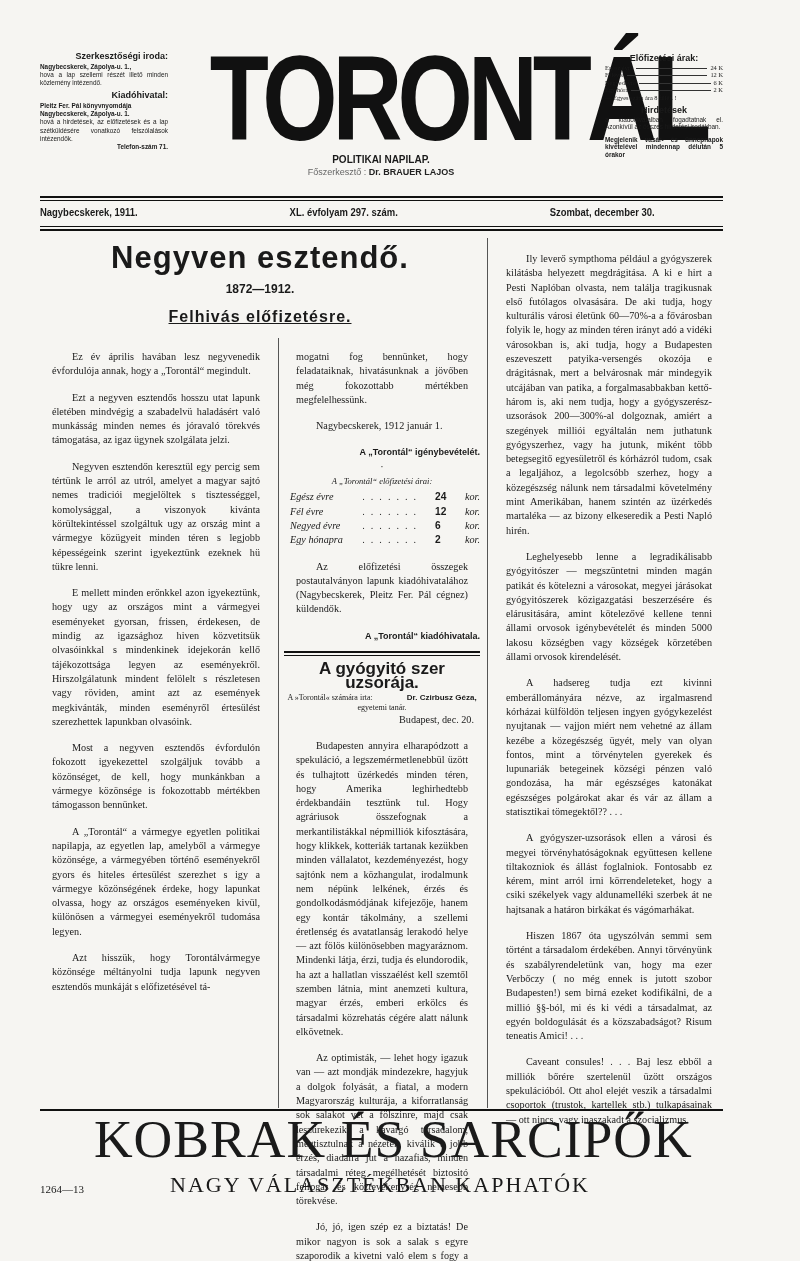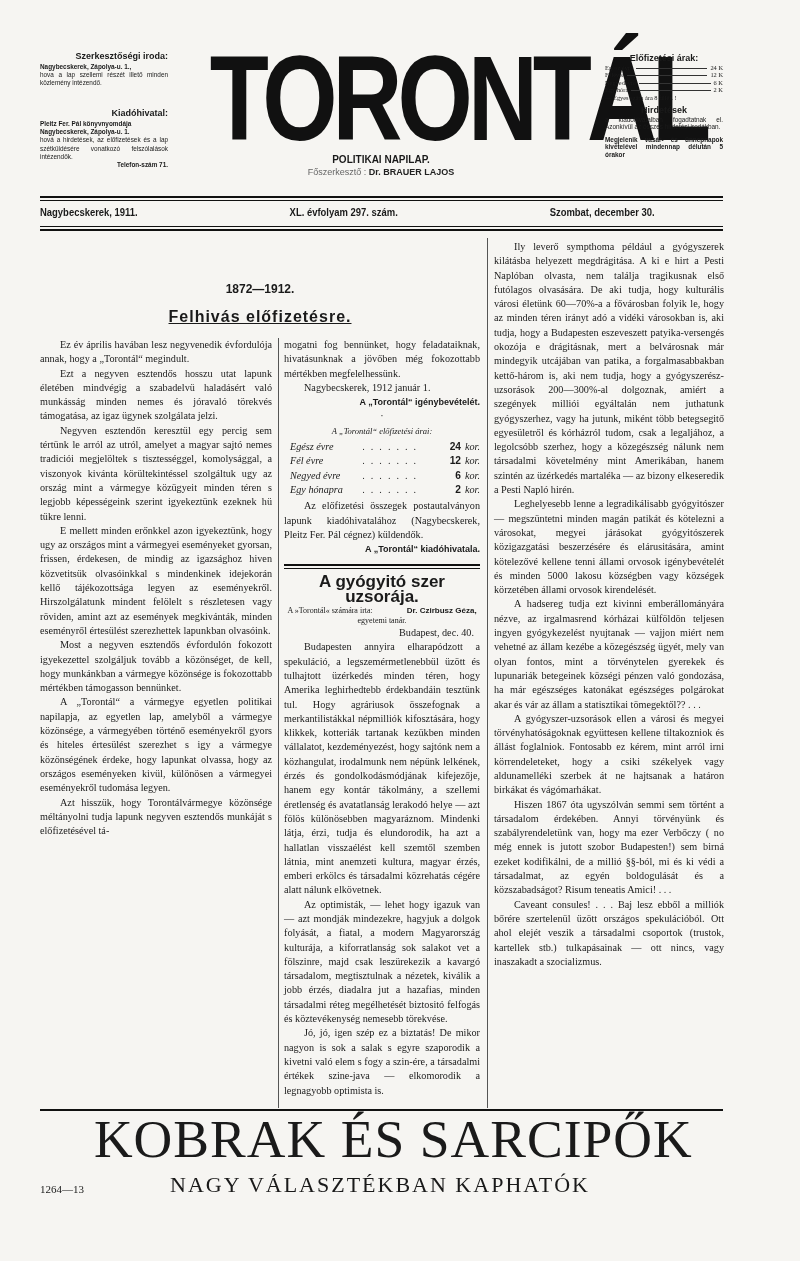--- a/index.html
+++ b/index.html
@@ -17,29 +17,29 @@
   .mh-right .b{font-weight:bold;}
   .title{position:absolute;left:172px;top:38px;width:420px;text-align:center;font-family:"Liberation Sans",sans-serif;font-weight:bold;font-size:118px;line-height:118px;letter-spacing:-6px;transform:scaleX(0.82) scaleY(1.02);transform-origin:center top;color:#111;}
   .subtitle{position:absolute;left:236px;top:154px;width:290px;text-align:center;font-family:"Liberation Sans",sans-serif;font-weight:bold;font-size:10px;}
   .editor{position:absolute;left:236px;top:167px;width:290px;text-align:center;font-family:"Liberation Sans",sans-serif;font-size:9px;color:#222;}
   .editor .lbl{color:#666;}
   .rule{position:absolute;left:40px;width:683px;background:#111;}
   .dateline{position:absolute;left:40px;top:206px;width:683px;display:flex;justify-content:space-between;font-family:"Liberation Sans",sans-serif;font-weight:bold;font-size:10.5px;transform:scaleX(0.9);transform-origin:left;}
   .dateline span{display:block;}
   
   .col{position:absolute;font-size:10.2px;line-height:14.3px;text-align:justify;}
-  .col p{margin:0;text-indent:20px;}
+  .col p{margin:12px;text-indent:20px;}
   .vline{position:absolute;width:1px;background:#555;}
   .h1{position:absolute;left:40px;top:240px;width:440px;text-align:center;font-family:"Liberation Sans",sans-serif;font-weight:bold;font-size:31px;letter-spacing:1px;}
   .h2{position:absolute;left:40px;top:282px;width:440px;text-align:center;font-family:"Liberation Sans",sans-serif;font-weight:bold;font-size:12px;}
   .h3{position:absolute;left:40px;top:308px;width:440px;text-align:center;font-family:"Liberation Sans",sans-serif;font-weight:bold;font-size:16px;letter-spacing:1px;text-decoration:underline;}
   .sign{text-align:right;font-family:"Liberation Sans",sans-serif;font-weight:bold;font-size:9px;}
   .prices{margin:2px 0 2px 6px;}
   .prices .row{display:flex;font-style:italic;}
-  .prices .row .n{font-style:normal;font-weight:bold;font-family:"Liberation Sans",sans-serif;width:26px;text-align:right;margin-right:4px;}
+  .prices .row .n{font-style:normal;font-weight:bold;font-family:"Liberation Sans",sans-serif;width:26px;margin-right:4px;}
   .prices .row .l{flex:1;}
   .prices .row .dots{flex:1;letter-spacing:6px;overflow:hidden;white-space:nowrap;}
   .art2-title{font-family:"Liberation Sans",sans-serif;font-weight:bold;font-size:17px;text-align:center;margin:6px 0 2px;}
   .art2-by{font-size:8px;text-align:center;line-height:10px;}
   .art2-by b{font-family:"Liberation Sans",sans-serif;margin-left:32px;}
   .art2-place{text-align:right;margin-right:6px;}
   
   .ad1{position:absolute;left:38px;top:1112px;width:690px;text-align:center;font-family:"Liberation Serif",serif;font-size:52px;line-height:56px;letter-spacing:1px;transform:scaleX(1.03);transform-origin:left;}
   .ad-code{position:absolute;left:40px;top:1183px;font-size:11px;}
   .ad2{position:absolute;left:100px;top:1172px;width:560px;text-align:center;font-size:22px;letter-spacing:2px;}
@@ -47,21 +47,21 @@
 </style>
 </head>
 <body>
 
 <div class="page">
 
   <div class="mh-left">
     <div class="hd">Szerkesztőségi iroda:</div>
     <div class="b">Nagybecskerek, Zápolya-u. 1.,</div>
     <div>hova a lap szellemi részét illető minden közlemény intézendő.</div>
-    <div class="hd" style="margin-top:20px">Kiadóhivatal:</div>
+    <div class="hd" style="margin-top:2px">Kiadóhivatal:</div>
     <div class="b">Pleitz Fer. Pál könyvnyomdája</div>
     <div class="b">Nagybecskerek, Zápolya-u. 1.</div>
     <div>hová a hirdetések, az előfizetések és a lap szétküldésére vonatkozó felszólalások intézendők.</div>
     <div class="b" style="text-align:right">Telefon-szám 71.</div>
   </div>
 
   <div class="title">TORONTÁL</div>
   <div class="subtitle">POLITIKAI NAPILAP.</div>
   <div class="editor">
     <span class="lbl">Főszerkesztő :</span>
@@ -99,20 +99,21 @@
   <div class="rule" style="top:196px;height:2px"></div>
   <div class="rule" style="top:200px;height:1px"></div>
   <div class="dateline">
     <span>Nagybecskerek, 1911.</span>
     <span>XL. évfolyam 297. szám.</span>
     <span>Szombat, december 30.</span>
   </div>
   <div class="rule" style="top:226px;height:1px"></div>
   <div class="rule" style="top:229px;height:2px"></div>
 
+  <div class="h1">Negyven esztendő.</div>
   <div class="h2">1872—1912.</div>
   <div class="h3">Felhivás előfizetésre.</div>
 
   <div class="col" style="left:40px;top:338px;width:232px;">
     <p>Ez év április havában lesz negyvenedik évfordulója annak, hogy a „Torontál“ megindult.</p>
     <p>Ezt a negyven esztendős hosszu utat lapunk életében mindvégig a szabadelvü haladásért való munkásság minden nemes és jóravaló törekvés támogatása, az igaz ügynek szolgálata jelzi.</p>
     <p>Negyven esztendőn keresztül egy percig sem tértünk le arról az utról, amelyet a magyar sajtó nemes tradiciói megjelöltek s tisztességgel, komolysággal, a viszonyok kivánta körültekintéssel szolgáltuk ugy az ország mint a vármegye közügyeit minden téren s legjobb képességeink szerint igyekeztünk ezeknek hü tükre lenni.</p>
     <p>E mellett minden erőnkkel azon igyekeztünk, hogy ugy az országos mint a vármegyei eseményeket gyorsan, frissen, érdekesen, de mindig az igazsághoz hiven közvetitsük olvasóinkkal s mindenkinek idejekorán kellő tájékozottsága legyen az eseményekről. Hirszolgálatunk mindent felölelt s részletesen vagy röviden, amint azt az események megkivánták, minden eseményről értesülést szerezhettek lapunkban olvasóink.</p>
     <p>Most a negyven esztendős évfordulón fokozott igyekezettel szolgáljuk tovább a közönséget, de kell, hogy munkánkban a vármegye közönsége is fokozottabb mértékben támogasson bennünket.</p>
     <p>A „Torontál“ a vármegye egyetlen politikai napilapja, az egyetlen lap, amelyből a vármegye közönsége, a vármegyében történő eseményekről gyors és hiteles értesülést szerezhet s igy a vármegye közönségének érdeke, hogy lapunkat olvassa, hogy az országos eseményeken kivül, különösen a vármegyei eseményekről tudomása legyen.</p>
@@ -154,21 +155,21 @@
     </div>
     <p>Az előfizetési összegek postautalványon lapunk kiadóhivatalához (Nagybecskerek, Pleitz Fer. Pál cégnez) küldendők.</p>
     <div class="sign">A „Torontál“ kiadóhivatala.</div>
     <div style="border-top:2px solid #111;border-bottom:1px solid #111;height:2px;margin:8px 0 4px;"></div>
     <div class="art2-title">A gyógyitó szer uzsorája.</div>
     <div class="art2-by">
       <span>A »Torontál« számára irta:</span>
       <b>Dr. Czirbusz Géza,</b>
     </div>
     <div class="art2-by">egyetemi tanár.</div>
-    <div class="art2-place">Budapest, dec. 40.</div>
+    <div class="art2-place">Budapest, dec. 20.</div>
     <p>Budapesten annyira elharapódzott a spekuláció, a legszemérmetlenebbül üzött és tulhajtott üzérkedés minden téren, hogy Amerika leghirhedtebb érdekbandáin tesztünk tul. Hogy agráriusok összefognak a merkantilistákkal népmilliók kifosztására, hogy klikkek, kotteriák tartanak kezükben minden vállalatot, kezdeményezést, hogy sajtónk nem a közhangulat, irodalmunk nem népünk lelkének, érzés és gondolkodásmódjának kifejezője, hanem egy kontár tákolmány, a szellemi éretlenség és avatatlanság lerakodó helye — azt fölös különösebben magyaráznom. Mindenki látja, érzi, tudja és elundorodik, ha azt a hallatlan visszaélést kell szemtől szemben látnia, mint anemzeti kultura, magyar érzés, emberi erkölcs és társadalmi közrehatás cégére alatt nálunk elkövetnek.</p>
     <p>Az optimisták, — lehet hogy igazuk van — azt mondják mindezekre, hagyjuk a dolgok folyását, a fiatal, a modern Magyarország kulturája, a kiforratlanság sok salakot vet a fölszinre, majd csak leszürekezik a kavargó társadalom, megtisztulnak a nézetek, kiválik a jobb érzés, diadalra jut a hazafias, minden társadalmi réteg megélhetését biztositó felfogás és köztevékenység nemesebb törekvése.</p>
     <p>Jó, jó, igen szép ez a biztatás! De mikor nagyon is sok a salak s egyre szaporodik a kivetni való elem s fogy a szin-ére, a társadalmi értékek szine-java — elkomorodik a legnagyobb optimista is.</p>
   </div>
   <div class="vline" style="left:487px;top:238px;height:870px;"></div>
 
   <div class="col" style="left:494px;top:240px;width:230px;">
     <p>Ily leverő sympthoma például a gyógyszerek kilátásba helyezett megdrágitása. A ki e hirt a Pesti Naplóban olvasta, nem találja tragikusnak első futólagos olvasására. De aki tudja, hogy kulturális városi életünk 60—70%-a a fővárosban folyik le, hogy az minden téren irányt adó a vidéki városokban is, aki tudja, hogy a Budapesten eszeveszett patyika-versengés okozója e drágitásnak, mert a belvárosnak már mindegyik utcájában van patika, a forgalmasabbakban kettő-három is, aki nem tudja, hogy a gyógyszerész-uzsorások 200—300%-al dolgoznak, amiért a szegények milliói egyáltalán nem juthatunk gyógyszerhez, vagy ha jutunk, miként több betegsegitő egyesületről és kórházról tudom, csak a legaljához, a legolcsóbb szerhez, hogy a közegészség nálunk nem társadalmi követelmény mint Amerikában, hanem szintén az üzérkedés martaléka — az bizony elkeseredik a Pesti Napló hirén.</p>
     <p>Leghelyesebb lenne a legradikálisabb gyógyitószer — megszüntetni minden magán patikát és kötelezni a városokat, megyei járásokat gyógyitószerek közigazgatási beszerzésére és elárusitására, amint kötelezővé kellene tenni állami orvosok igénybevételét és minden 5000 lakosu községben vagy községek körzetében állami orvosok kirendelését.</p>
     <p>A hadsereg tudja ezt kivinni emberállományára nézve, az irgalmasrend kórházai külföldön teljesen ingyen gyógykezelést nyujtanak — vajjon miért nem vehetné az állam kezébe a közegészség ügyét, mely van olyan fontos, mint a törvénytelen gyerekek és lupunariák betegeinek községi pénzen való gondozása, ha már egészséges katonákat egészséges polgárokat akar és vár az állam a statisztikai tömegektől?? . . .</p>

